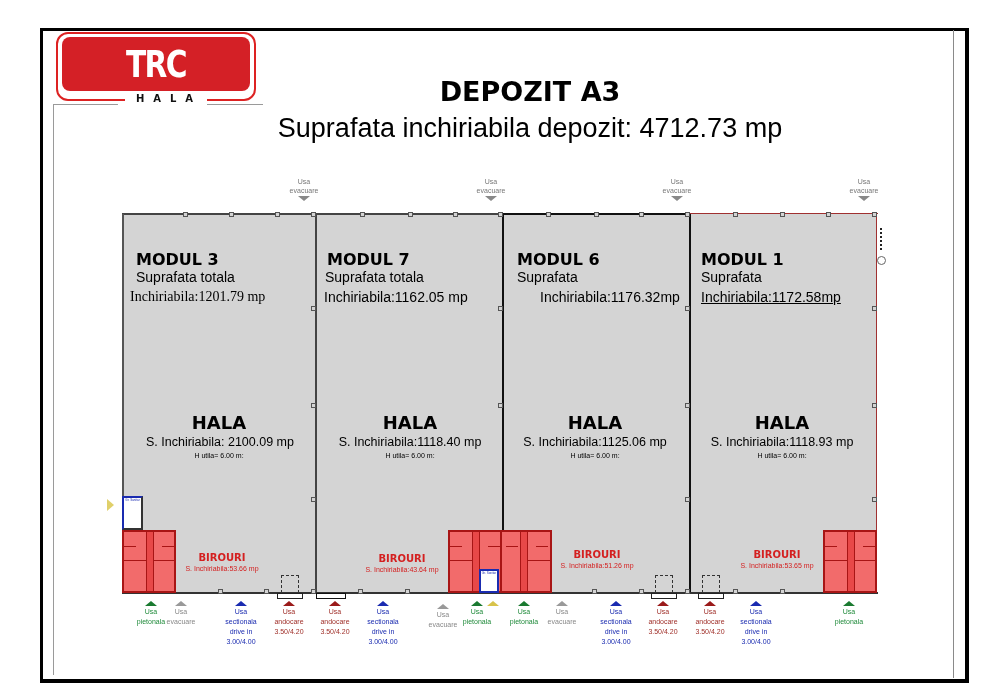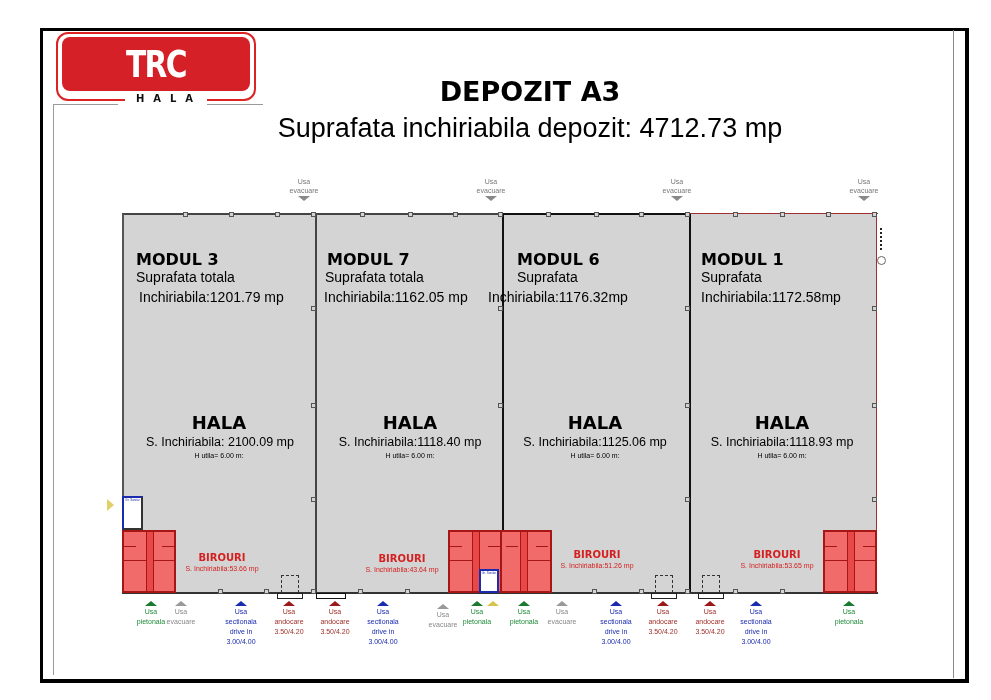--- a/index.html
+++ b/index.html
@@ -137,33 +137,33 @@
 <div class="pillar" style="left:358px; top:589px;"></div>
 <div class="pillar" style="left:405px; top:589px;"></div>
 <div class="pillar" style="left:592px; top:589px;"></div>
 <div class="pillar" style="left:639px; top:589px;"></div>
 <div class="pillar" style="left:685px; top:589px;"></div>
 <div class="pillar" style="left:733px; top:589px;"></div>
 <div class="pillar" style="left:780px; top:589px;"></div>
 
 <div class="mod-name" style="left:136px; top:251px;">MODUL 3</div>
 <div class="mod-line" style="left:136px; top:268px;">Suprafata totala</div>
-<div class="mod-line" style="left:139px; top:288px;">Inchiriabila:1201.79 mp</div>
+<div class="mod-line" style="left:130px; top:288px;font-family:Liberation Serif, serif;">Inchiriabila:1201.79 mp</div>
 
 <div class="mod-name" style="left:327px; top:251px;">MODUL 7</div>
 <div class="mod-line" style="left:325px; top:268px;">Suprafata totala</div>
 <div class="mod-line" style="left:324px; top:288px;">Inchiriabila:1162.05 mp</div>
 
 <div class="mod-name" style="left:517px; top:251px;">MODUL 6</div>
 <div class="mod-line" style="left:517px; top:268px;">Suprafata</div>
-<div class="mod-line" style="left:488px; top:288px;">Inchiriabila:1176.32mp</div>
+<div class="mod-line" style="left:540px; top:288px;">Inchiriabila:1176.32mp</div>
 
 <div class="mod-name" style="left:701px; top:251px;">MODUL 1</div>
 <div class="mod-line" style="left:701px; top:268px;">Suprafata</div>
-<div class="mod-line" style="left:701px; top:288px;">Inchiriabila:1172.58mp</div>
+<div class="mod-line" style="left:701px; top:288px;text-decoration:underline;">Inchiriabila:1172.58mp</div>
 
 <div class="hala" style="left:139px; top:413px;">HALA</div>
 <div class="hala-area" style="left:120px; top:435px;">S. Inchiriabila: 2100.09 mp</div>
 <div class="hala-h" style="left:139px; top:451px;">H utila= 6.00 m:</div>
 
 <div class="hala" style="left:330px; top:413px;">HALA</div>
 <div class="hala-area" style="left:310px; top:435px;">S. Inchiriabila:1118.40 mp</div>
 <div class="hala-h" style="left:330px; top:451px;">H utila= 6.00 m:</div>
 
 <div class="hala" style="left:515px; top:413px;">HALA</div>

